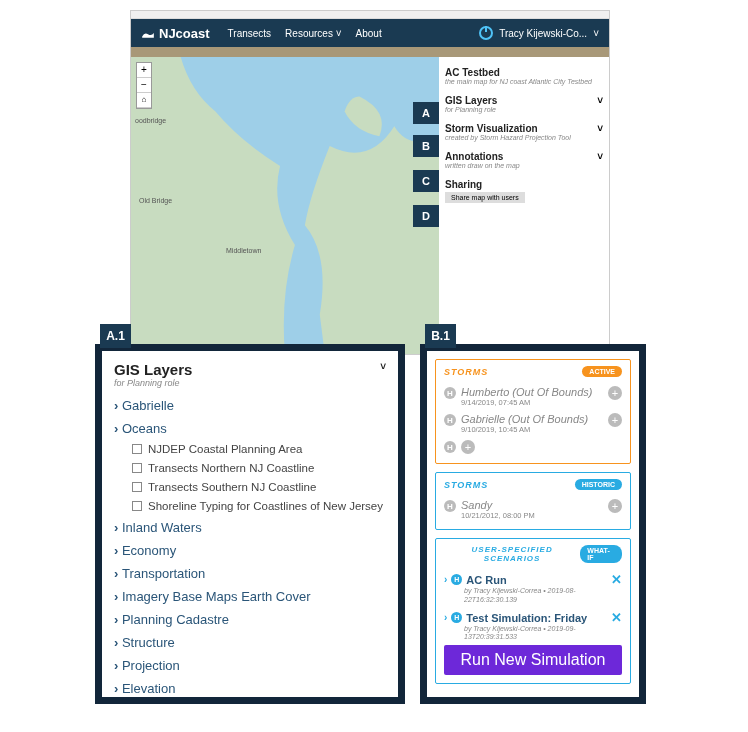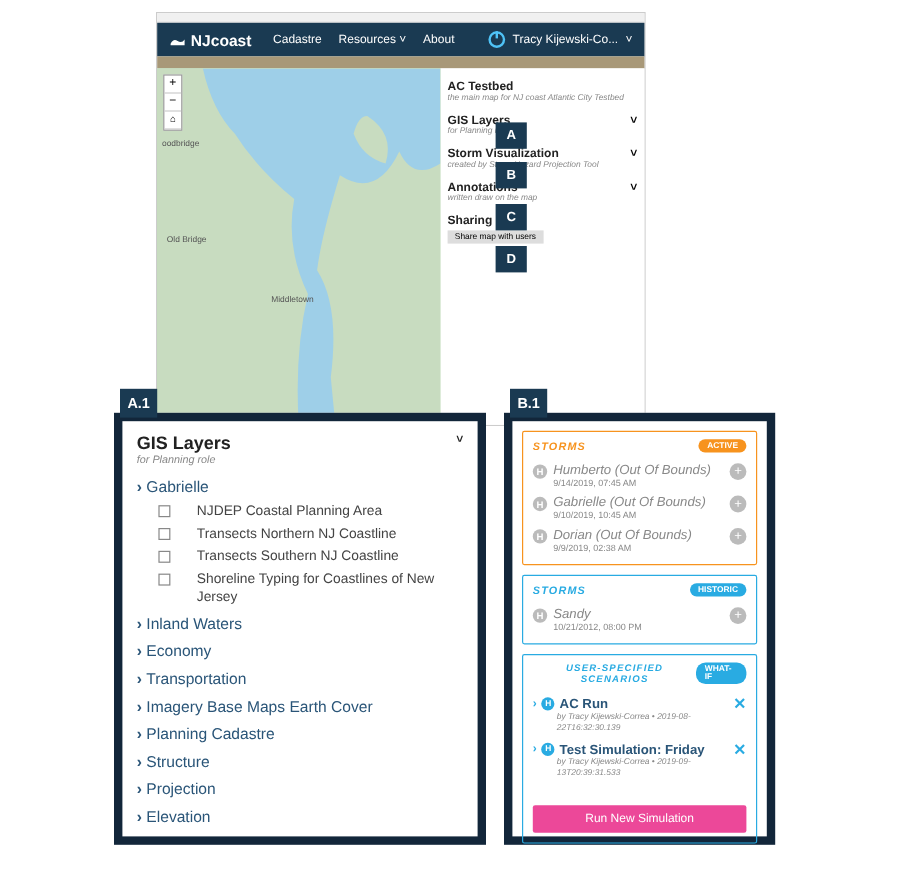--- a/index.html
+++ b/index.html
@@ -1,20 +1,20 @@
 <!DOCTYPE html>
 <html><head>
 <meta charset="utf-8">
 <style>
 * { margin:0; padding:0; box-sizing:border-box; font-family:"Segoe UI",Arial,sans-serif; }
 body { background:#fff; width:748px; height:732px; position:relative; overflow:hidden; }
 .frame { position:absolute; border:1px solid #ccc; }
 
 
-.browser { left:130px; top:10px; width:408px; height:345px; }
+.browser { left:130px; top:10px; width:480px; height:345px; }
 .chrome { height:8px; background:#f0f0f0; border-bottom:1px solid #ddd; }
 
 
 .nav { background:#1a3a52; height:28px; display:flex; align-items:center; padding:0 10px; color:#fff; font-size:10px; }
 .logo { display:flex; align-items:center; gap:4px; font-weight:bold; font-size:13px; }
 .logo svg { width:14px; height:14px; }
 .nav-items { display:flex; gap:14px; margin-left:18px; }
 .nav-items span { cursor:pointer; }
 .nav-right { margin-left:auto; display:flex; align-items:center; gap:6px; }
 .power { width:14px; height:14px; border:2px solid #4fc3f7; border-radius:50%; position:relative; }
@@ -41,21 +41,21 @@
 .badge { position:absolute; width:26px; height:22px; background:#1a3a52; color:#fff; font-size:11px; font-weight:bold; display:flex; align-items:center; justify-content:center; z-index:5; }
 .badge-lg { width:31px; height:24px; font-size:12px; }
 
 
 .panel-a1 { position:absolute; left:95px; top:344px; width:310px; height:360px; background:#fff; border:7px solid #12263a; padding:10px 12px; font-size:13px; color:#2a5578; }
 .panel-a1 .hdr { display:flex; justify-content:space-between; color:#222; }
 .panel-a1 .hdr .t { font-weight:bold; font-size:15px; }
 .panel-a1 .sub { font-size:9px; color:#888; font-style:italic; margin-bottom:6px; }
 .cat { padding:4px 0; cursor:pointer; }
 .cat::before { content:"› "; font-weight:bold; color:#2a5578; }
-.subitem { padding:2px 0 2px 18px; font-size:11.5px; color:#444; display:flex; gap:22px; align-items:flex-start; line-height:1.3; }
+.subitem { padding:2px 0 2px 18px; font-size:11.5px; color:#444; display:flex; gap:6px; align-items:flex-start; line-height:1.3; }
 .cb { width:10px; height:10px; border:1px solid #888; flex-shrink:0; margin-top:2px; }
 
 
 .panel-b1 { position:absolute; left:420px; top:344px; width:226px; height:360px; background:#fff; border:7px solid #12263a; padding:8px; font-size:10px; }
 .storm-box { border:1.5px solid #f7931e; border-radius:2px; padding:6px 8px; margin-bottom:8px; }
 .storm-box.cyan { border-color:#29abe2; }
 .box-hdr { display:flex; justify-content:space-between; align-items:center; margin-bottom:6px; }
 .box-hdr .lbl { font-size:9px; font-weight:bold; letter-spacing:1px;font-style:italic; }
 .orange { color:#f7931e; }
 .cyan { color:#29abe2; }
@@ -68,36 +68,36 @@
 .storm .nm { font-size:11px; font-style:italic; line-height:1.1; }
 .storm .dt { font-size:7.5px; }
 .plus { width:14px; height:14px; border-radius:50%; background:#bbb; color:#fff; display:flex; align-items:center; justify-content:center; font-size:11px; cursor:pointer; flex-shrink:0; }
 .scenario { padding:3px 0; }
 .scen-row { display:flex; align-items:center; gap:4px; }
 .scen-chev { color:#29abe2; font-weight:bold; }
 .scen-ico { width:11px; height:11px; border-radius:50%; background:#29abe2; color:#fff; font-size:7px; font-weight:bold; display:flex; align-items:center; justify-content:center; }
 .scen-nm { color:#2a5578; font-weight:600; font-size:11px; flex:1; }
 .scen-x { color:#29abe2; font-weight:bold; font-size:13px; cursor:pointer; }
 .scen-meta { font-size:7px; color:#888; font-style:italic; padding-left:20px; line-height:1.2; }
-.run-btn { background:#ec4899; color:#fff; text-align:center; padding:6px; font-size:10px; margin-top:19px; cursor:pointer; border-radius:2px; }
+.run-btn { background:#6d28d9; color:#fff; text-align:center; padding:6px; font-size:16px; margin-top:0; cursor:pointer; border-radius:2px; }
 </style>
 </head>
 <body>
 
 <div class="browser frame">
   <div class="chrome"></div>
   <div class="nav">
     <div class="logo">
       <svg viewBox="0 0 24 24">
           <path fill="#fff" d="M2 18 Q6 10 12 14 T22 12 L22 20 L2 20 Z"></path>
         </svg>
       <span>NJcoast</span>
     </div>
     <div class="nav-items">
-      <span>Cadastre</span>
+      <span>Transects</span>
       <span><span>Resources</span> ˅</span>
       <span>About</span>
     </div>
     <div class="nav-right">
       <div class="power"></div>
       <span>Tracy Kijewski-Co...</span>
       <span>˅</span>
     </div>
   </div>
   <div class="banner"></div>
@@ -159,20 +159,21 @@
 <div class="badge" style="left:413px; top:205px;">D</div>
 
 <div class="badge badge-lg" style="left:100px; top:324px;">A.1</div>
 <div class="panel-a1">
   <div class="hdr">
     <span class="t">GIS Layers</span>
     <span class="chev">˅</span>
   </div>
   <div class="sub">for Planning role</div>
   <div class="cat">Gabrielle</div>
+  <div class="cat">Oceans</div>
   <div class="subitem">
       <span class="cb"></span>
       <span>NJDEP Coastal Planning Area</span>
     </div>
   <div class="subitem">
       <span class="cb"></span>
       <span>Transects Northern NJ Coastline</span>
     </div>
   <div class="subitem">
       <span class="cb"></span>
@@ -210,24 +211,20 @@
     <div class="storm">
       <span class="si">H</span>
       <div class="txt">
           <div class="nm">Gabrielle (Out Of Bounds)</div>
           <div class="dt">9/10/2019, 10:45 AM</div>
         </div>
       <span class="plus">+</span>
     </div>
     <div class="storm">
       <span class="si">H</span>
-      <div class="txt">
-          <div class="nm">Dorian (Out Of Bounds)</div>
-          <div class="dt">9/9/2019, 02:38 AM</div>
-        </div>
       <span class="plus">+</span>
     </div>
   </div>
   <div class="storm-box cyan">
     <div class="box-hdr">
       <span class="lbl cyan">STORMS</span>
       <span class="pill pc">HISTORIC</span>
     </div>
     <div class="storm">
       <span class="si">H</span>

